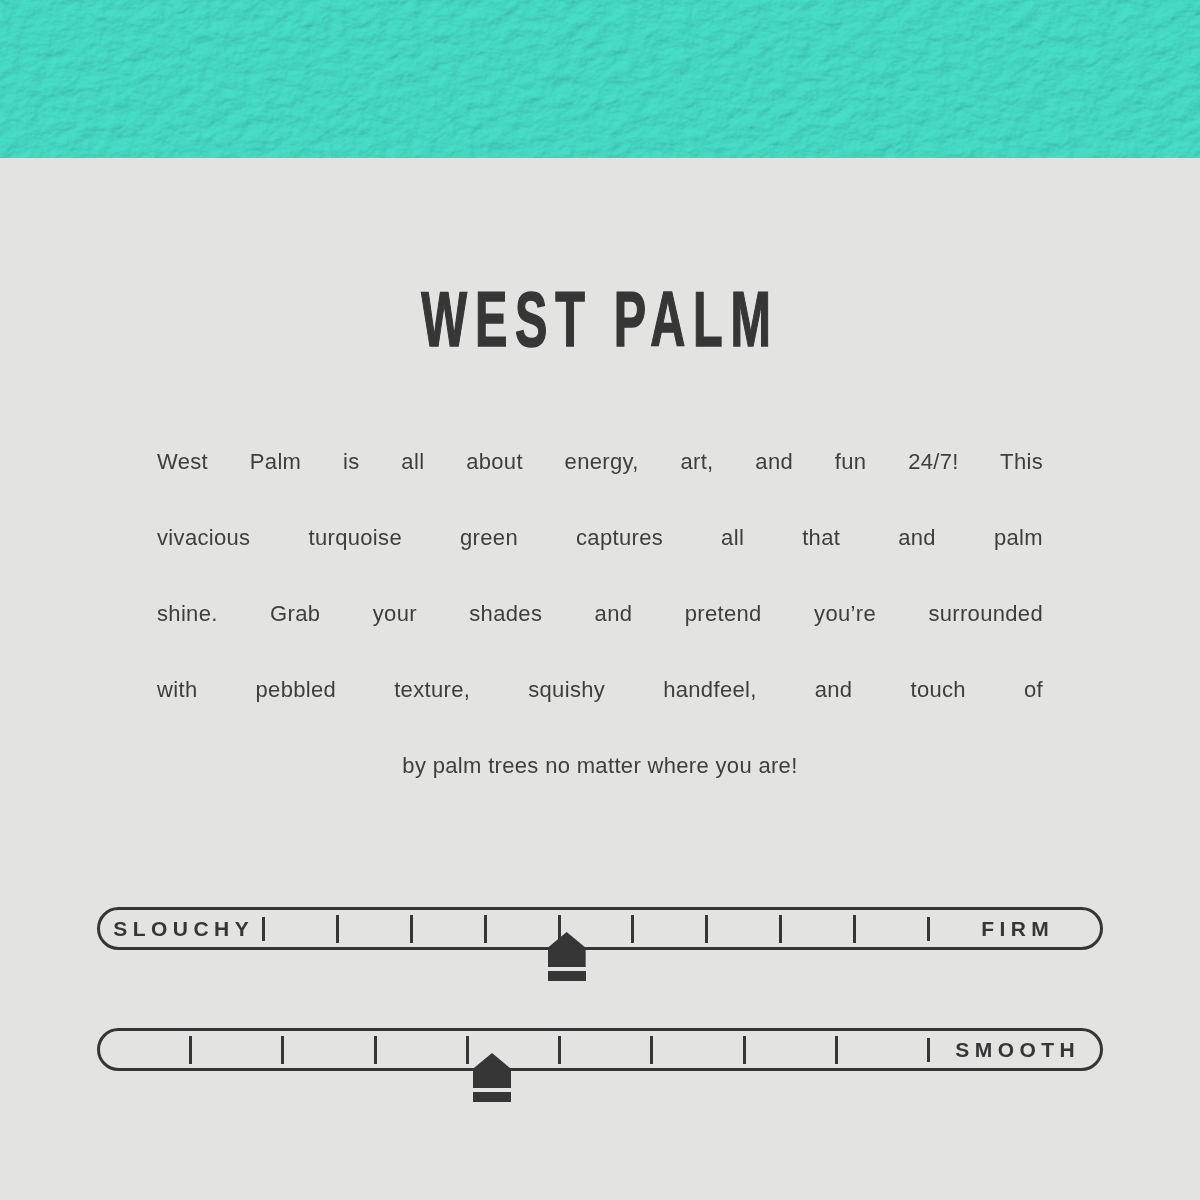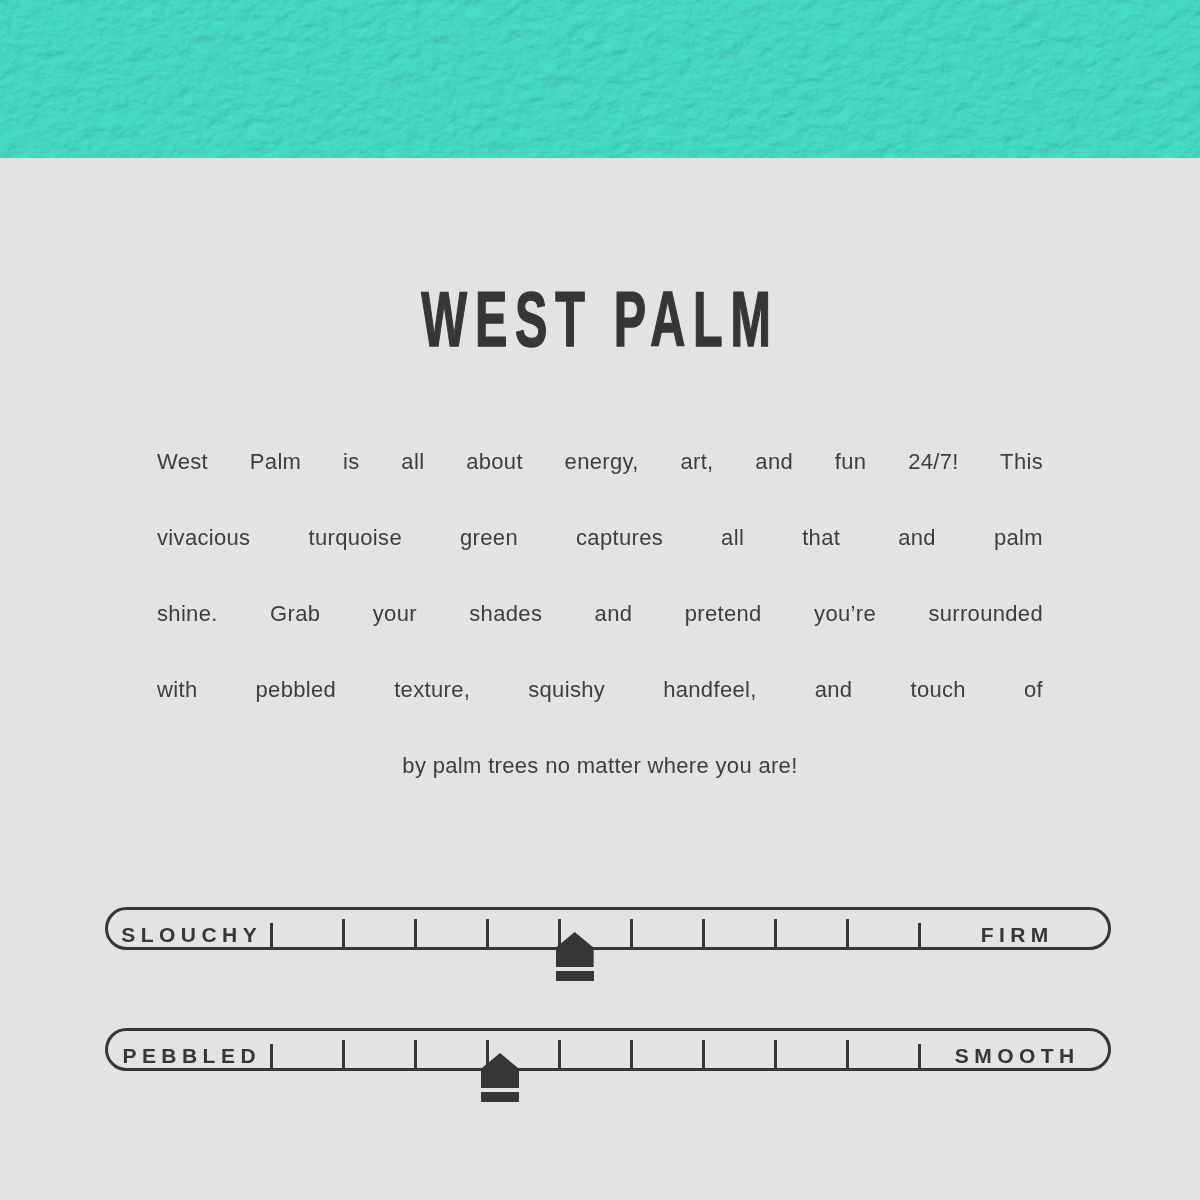--- a/index.html
+++ b/index.html
@@ -50,38 +50,38 @@
     text-align:justify;
     text-align-last:justify;
     white-space:nowrap;
   }
   .para-line.last{
     text-align-last:center;
   }
 
   
   .slider{
-    position:absolute;left:105px;
+    position:absolute;left:97px;
     width:1006px;height:43px;
     border:3px solid var(--ink);
     border-radius:22px;
     display:flex;
-    align-items:flex-end;
+    align-items:center;
   }
   .slider.s1{top:907px;}
   .slider.s2{top:1028px;}
   .cap{
     display:flex;align-items:center;justify-content:center;
     font-weight:700;font-size:21px;
     letter-spacing:0.26em;text-indent:0.26em;
     color:var(--ink);
     flex:none;
   }
   .cap.left{width:165px;border-right:3px solid var(--ink);}
-  .cap.right{width:190px;border-left:3px solid var(--ink);}
+  .cap.right{width:173px;border-left:3px solid var(--ink);}
   .track{
     flex:1;position:relative;
     display:flex;justify-content:space-evenly;align-items:center;
   }
   .tick{width:3px;height:28px;background:var(--ink);}
   .marker{
     position:absolute;top:22px;width:38px;z-index:2;
   }
   .marker .head{
     height:35px;background:var(--ink);
@@ -132,21 +132,20 @@
       <div class="tick"></div>
     </div>
   <div class="cap right">FIRM</div>
 <div class="marker" style="left: 447.667px;">
       <div class="head"></div>
       <div class="block"></div>
     </div>
   </div>
 
 <div class="slider s2">
-  <div class="cap left">PEBBLED</div>
   <div class="track">
       <div class="tick"></div>
       <div class="tick"></div>
       <div class="tick"></div>
       <div class="tick"></div>
       <div class="tick"></div>
       <div class="tick"></div>
       <div class="tick"></div>
       <div class="tick"></div>
     </div>

